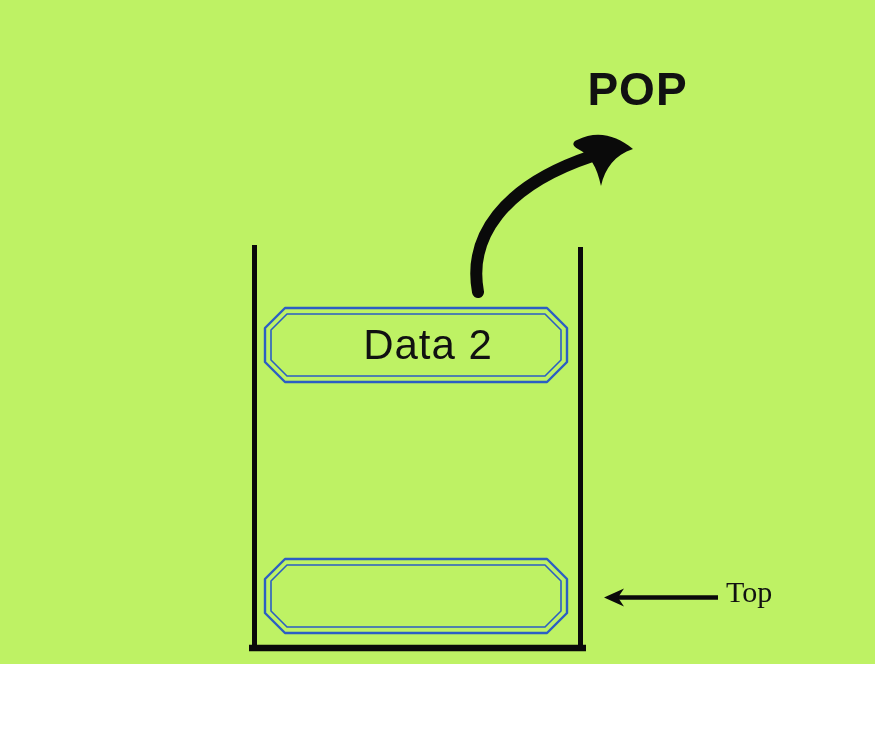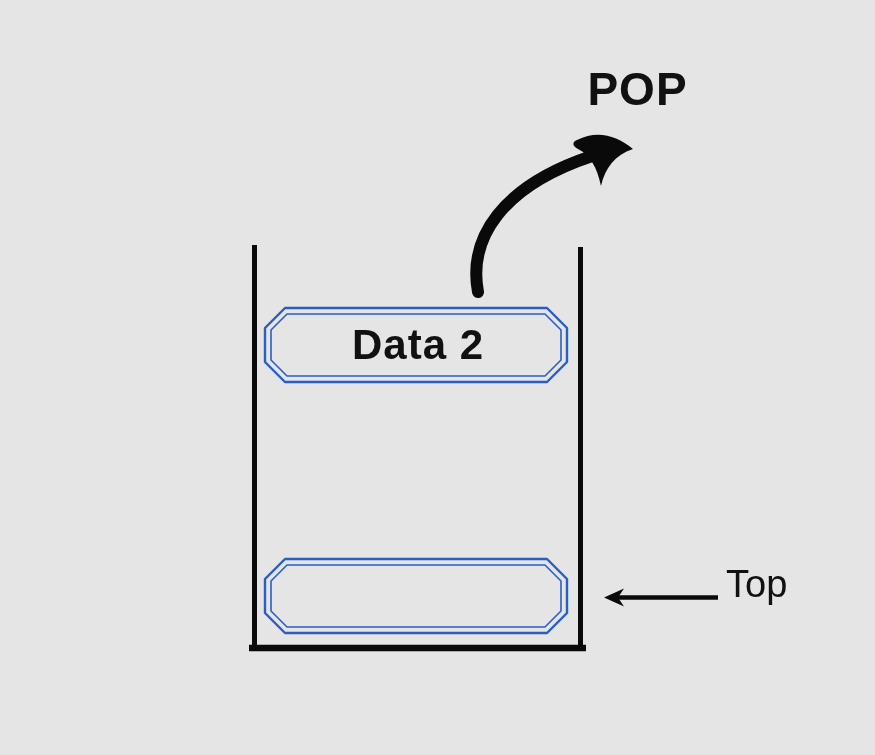--- a/index.html
+++ b/index.html
@@ -3,22 +3,22 @@
 <meta charset="utf-8">
 <style>
   html, body {
     margin: 0;
     padding: 0;
     background: #ffffff;
   }
   .canvas {
     position: relative;
     width: 875px;
-    height: 755px;
-    background: #e5e5e5;
+    height: 664px;
+    background: #bef264;
     overflow: hidden;
     font-family: "Liberation Sans", sans-serif;
     color: #111111;
   }
   .art {
     position: absolute;
     left: 0;
     top: 0;
   }
   .label {
@@ -29,38 +29,39 @@
   .pop-label {
     left: 570px;
     top: 62px;
     width: 135px;
     text-align: center;
     font-size: 46px;
     font-weight: 700;
     letter-spacing: 1px;
   }
   .item-label {
-    left: 267px;
+    left: 277px;
     width: 302px;
     height: 74px;
     display: flex;
     align-items: center;
     justify-content: center;
     font-size: 42px;
-    font-weight: 700;
+    font-weight: 400;
     letter-spacing: 1px;
     border-radius: 30px;
   }
   .item-label.data2 { top: 308px; }
   .item-label.data1 { top: 559px; }
   .top-label {
     left: 726px;
-    top: 563px;
-    font-size: 38px;
+    top: 575px;
+    font-size: 30px;
     font-weight: 500;
+    font-family: Liberation Serif, serif;
   }
 </style>
 </head>
 <body>
 
 <div class="canvas">
 
   <svg class="art" width="875" height="755" viewBox="0 0 875 755">
 
     <g>

